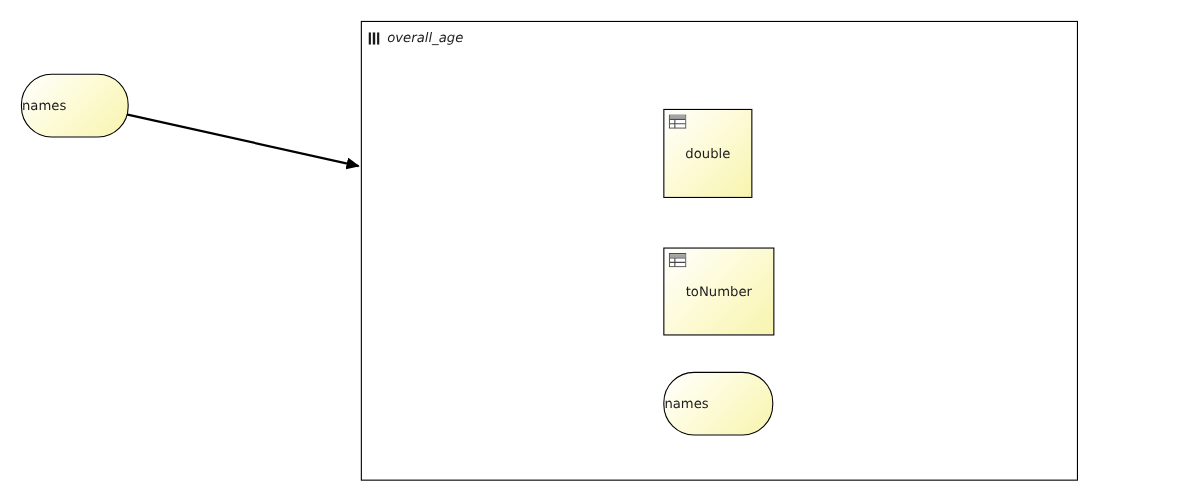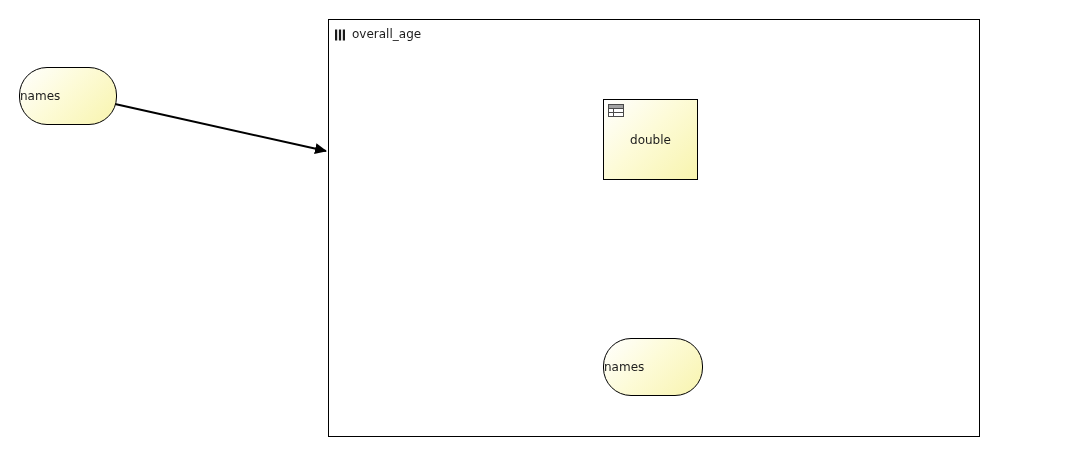--- a/index.html
+++ b/index.html
@@ -51,37 +51,38 @@
     border: 1.5px solid #000000;
     background: #ffffff;
   }
   .container-header {
     position: absolute;
     left: 6px;
     top: 7px;
     display: flex;
     align-items: flex-end;
     gap: 7px;
+    font-style: italic;
   }
   .container-title {
     font-size: 12px;
     color: #1c1c1c;
   }
   .rect-node {
     position: absolute;
     box-sizing: border-box;
     border: 1px solid #000000;
     background: linear-gradient(135deg, #ffffff 0%, #fdfbd8 45%, #f8f4ae 100%);
     display: flex;
     align-items: center;
     justify-content: center;
     font-size: 12px;
     color: #1c1c1c;
   }
-  .node-double   { left: 274px; top: 79px;  width: 95px; height: 81px; }
+  .node-double   { left: 274px; top: 79px;  width: 81px; height: 81px; }
   .node-tonumber { left: 274px; top: 205px; width: 101px; height: 80px; }
   .pill-inner    { left: 274px; top: 318px; width: 100px; height: 58px; }
   .table-icon {
     position: absolute;
     left: 4px;
     top: 4px;
   }
   .node-label {
     pointer-events: none;
   }
@@ -121,20 +122,30 @@
       <svg class="table-icon" width="16" height="13" viewBox="0 0 16 13">
         <rect x="0.5" y="0.5" width="15" height="12" fill="#ffffff" stroke="#4a4a4a" stroke-width="1"></rect>
         <rect x="1" y="1" width="14" height="3" fill="#a3a3a3"></rect>
         <line x1="1" y1="4.5" x2="15" y2="4.5" stroke="#4a4a4a" stroke-width="1"></line>
         <line x1="5.5" y1="4.5" x2="5.5" y2="12.5" stroke="#4a4a4a" stroke-width="1"></line>
         <line x1="1" y1="8.5" x2="15" y2="8.5" stroke="#4a4a4a" stroke-width="1"></line>
       </svg>
       <span class="node-label">double</span>
     </div>
 
+    <div class="rect-node node-tonumber">
+      <svg class="table-icon" width="16" height="13" viewBox="0 0 16 13">
+        <rect x="0.5" y="0.5" width="15" height="12" fill="#ffffff" stroke="#4a4a4a" stroke-width="1"></rect>
+        <rect x="1" y="1" width="14" height="3" fill="#a3a3a3"></rect>
+        <line x1="1" y1="4.5" x2="15" y2="4.5" stroke="#4a4a4a" stroke-width="1"></line>
+        <line x1="5.5" y1="4.5" x2="5.5" y2="12.5" stroke="#4a4a4a" stroke-width="1"></line>
+        <line x1="1" y1="8.5" x2="15" y2="8.5" stroke="#4a4a4a" stroke-width="1"></line>
+      </svg>
+      <span class="node-label">toNumber</span>
+    </div>
 
     <div class="pill pill-inner">
       <span class="node-label">names</span>
     </div>
 
   </div>
 
 </div>
 
 </body></html>

